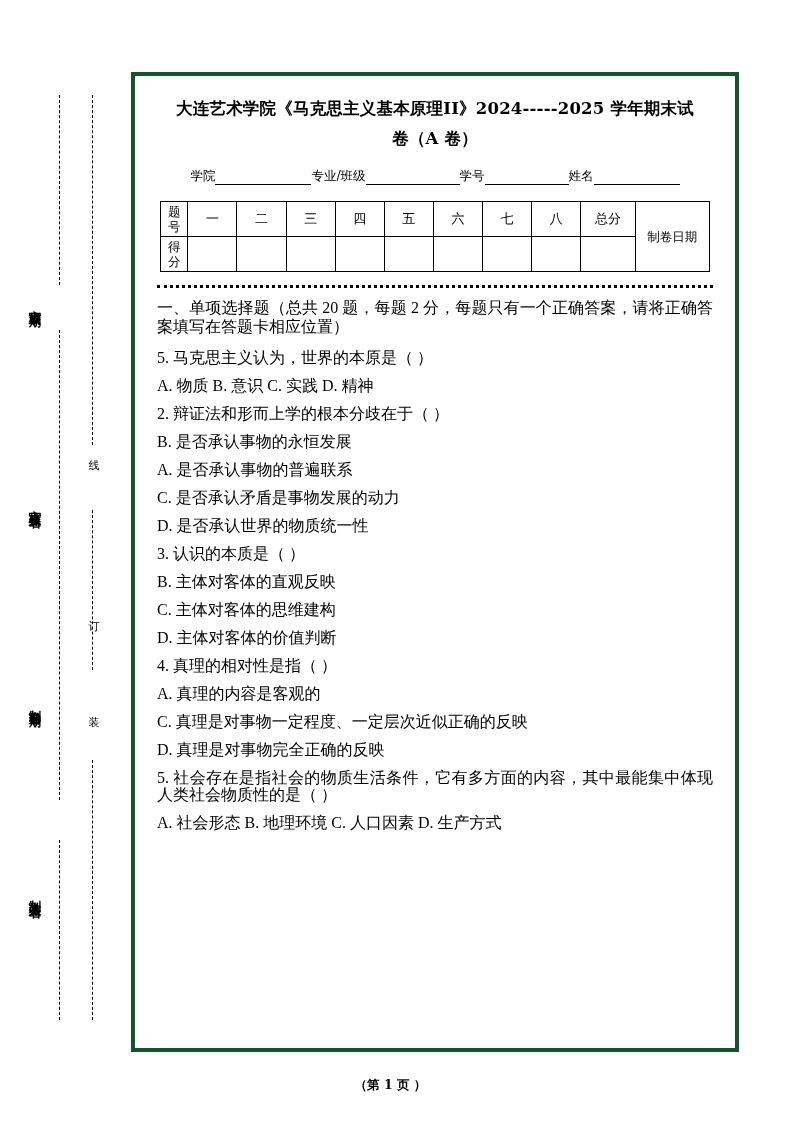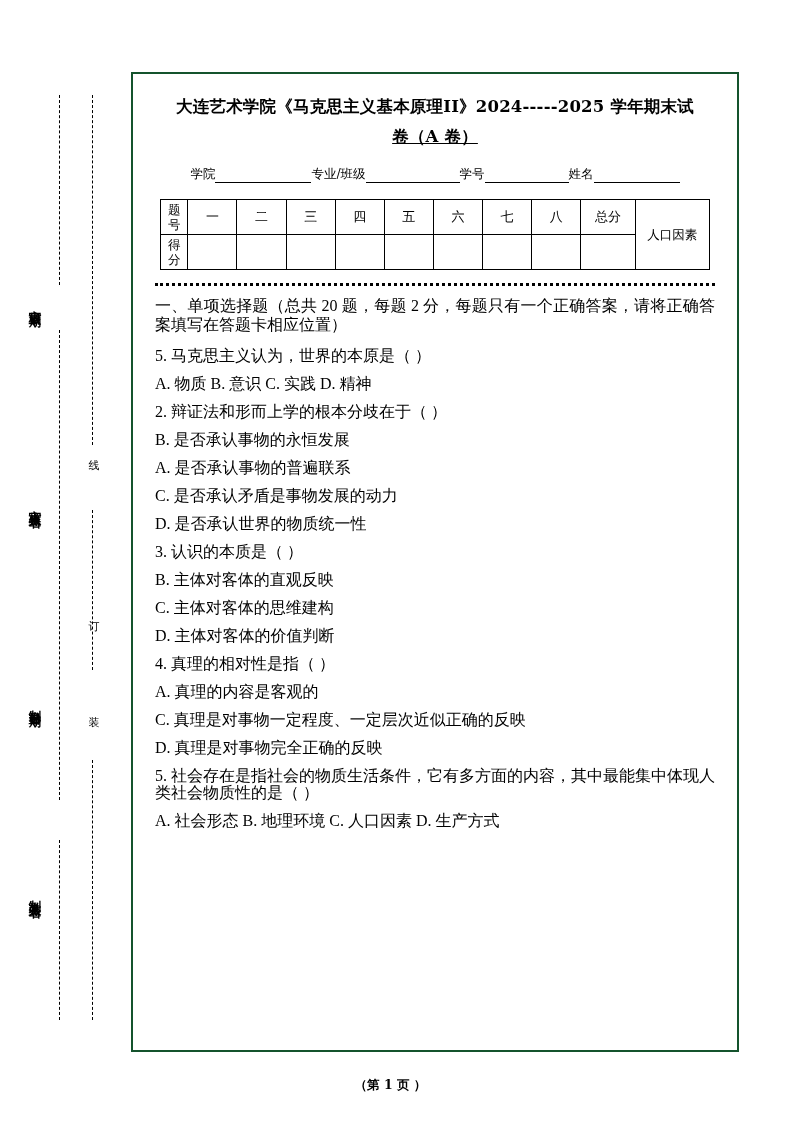--- a/index.html
+++ b/index.html
@@ -57,35 +57,35 @@
     color: #000;
   }
 
   
   .page-box {
     position: absolute;
     left: 131px;
     top: 72px;
     width: 608px;
     height: 980px;
-    border: 2px solid #14532d;
+    border: 4px solid #14532d;
     box-sizing: border-box;
   }
   .inner {
     padding: 18px 22px 0 22px;
   }
   .doc-title {
     font-family: "DejaVu Serif", "Liberation Serif", serif;
     font-weight: bold;
     font-size: 16.5px;
     line-height: 30px;
     text-align: center;
     letter-spacing: 0.2px;
   }
-  .doc-title .l2 { display: block; text-decoration: underline; }
+  .doc-title .l2 { display: block; }
 
   .info-line {
     margin-top: 14px;
     font-family: "DejaVu Serif", "Liberation Serif", serif;
     font-size: 12.5px;
     display: flex;
     justify-content: center;
     align-items: flex-end;
     gap: 0;
     padding: 0 6px;
@@ -222,21 +222,21 @@
         <td class="num-col">一</td>
         <td class="num-col">二</td>
         <td class="num-col">三</td>
         <td class="num-col">四</td>
         <td class="num-col">五</td>
         <td class="num-col">六</td>
         <td class="num-col">七</td>
         <td class="num-col">八</td>
         <td class="total-col">总分</td>
         <td class="teacher-col" rowspan="2">
-          <span>人口因素</span>
+          <span>制卷日期</span>
         </td>
       </tr>
       <tr class="row2">
         <td class="head-col">得<br>分</td>
         <td></td>
         <td></td>
         <td></td>
         <td></td>
         <td></td>
         <td></td>

